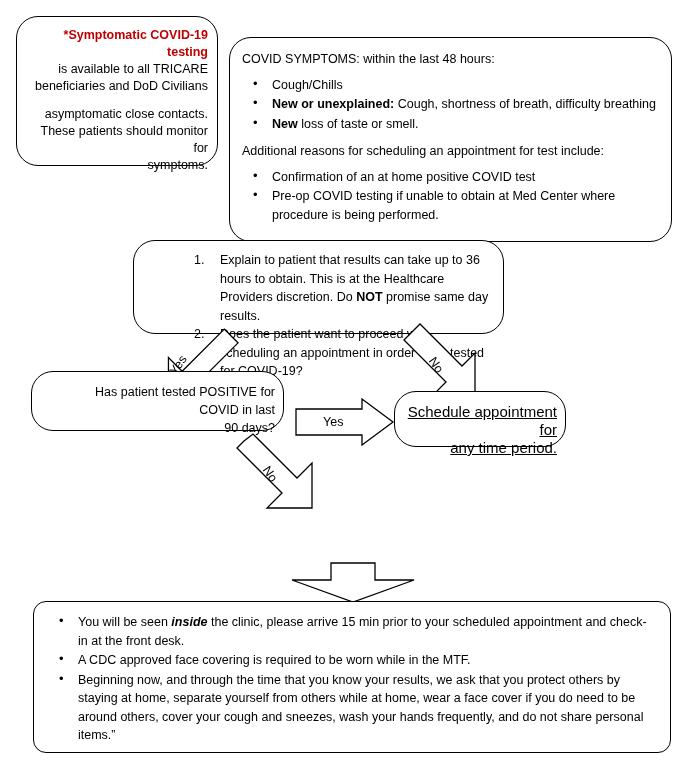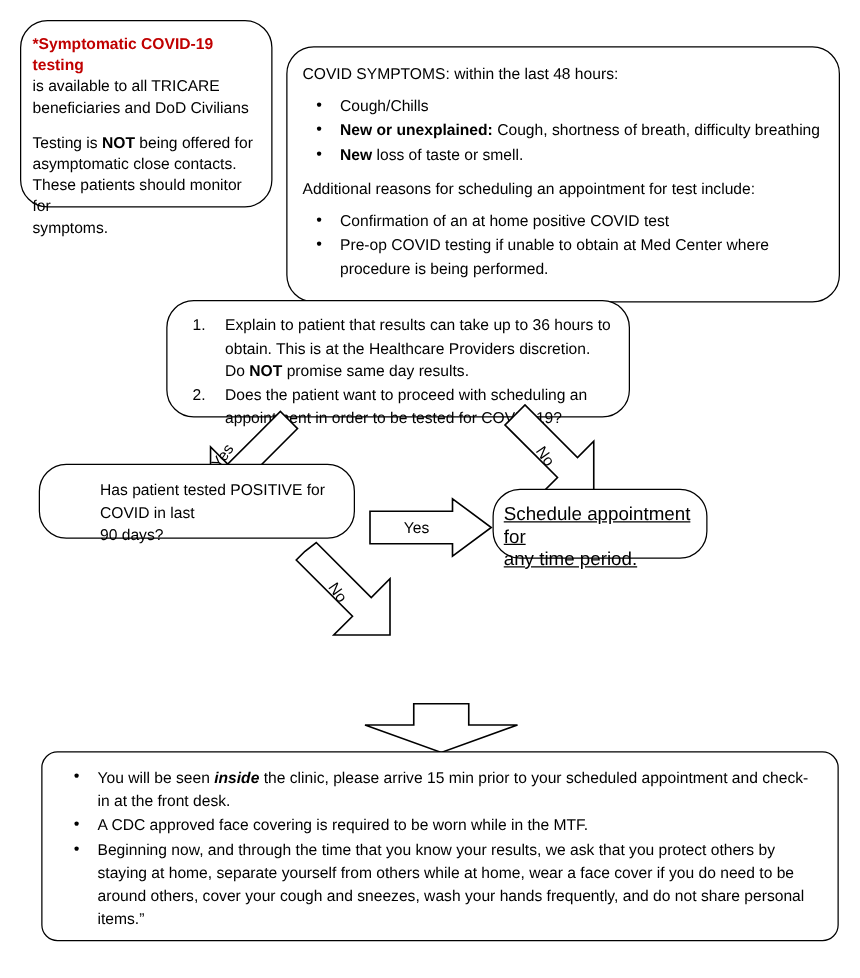--- a/index.html
+++ b/index.html
@@ -22,21 +22,21 @@
     position: absolute;
     box-sizing: border-box;
     border: 1.3px solid #000000;
     border-radius: 22px;
     background: #ffffff;
   }
   .pad {
     box-sizing: border-box;
   }
   .ctext {
-    text-align: left;
+    text-align: right;
   }
   .ltext {
     text-align: left;
   }
   .b { font-weight: bold; }
   .i { font-style: italic; }
   .red { color: #c00000; font-weight: bold; }
 
   
   ul.bl {
@@ -104,23 +104,20 @@
 <body>
 
 <div id="canvas">
 
   <div class="rbox" style="left:16px; top:16px; width:202px; height:150px;">
     <div class="pad ctext" style="padding:10px 9px 0 9px; font-size:12.5px; line-height:17px;">
       <div class="red">*Symptomatic COVID-19 testing</div>
       <div>is available to all TRICARE</div>
       <div>beneficiaries and DoD Civilians</div>
       <div style="height:11px;"></div>
-      <div>
-        <span>Testing is </span><span class="b">NOT</span><span> being offered for</span>
-      </div>
       <div>asymptomatic close contacts.</div>
       <div>These patients should monitor for</div>
       <div>symptoms.</div>
     </div>
   </div>
 
   <div class="rbox" style="left:229px; top:37px; width:443px; height:205px;">
     <div class="pad ltext" style="padding:12px 12px 0 12px; font-size:12.5px; line-height:18.5px;">
       <div>COVID SYMPTOMS: within the last 48 hours:</div>
       <div style="height:7px;"></div>
@@ -138,21 +135,21 @@
       <div style="height:8px;"></div>
       <div>Additional reasons for scheduling an appointment for test include:</div>
       <div style="height:7px;"></div>
       <ul class="bl">
         <li>Confirmation of an at home positive COVID test</li>
         <li>Pre-op COVID testing if unable to obtain at Med Center where procedure is being performed.</li>
       </ul>
     </div>
   </div>
 
-  <div class="rbox" style="left:133px; top:240px; width:371px; height:94px;">
+  <div class="rbox" style="left:133px; top:240px; width:371px; height:94px;padding-left:40px;">
     <div class="pad ltext" style="padding:10px 14px 0 14px; font-size:12.5px; line-height:18.5px;">
       <ol class="nl">
         <li>
           <span>Explain to patient that results can take up to 36 hours to obtain.  This is at the Healthcare Providers discretion.  Do </span><span class="b">NOT</span><span> promise same day results.</span>
         </li>
         <li>
           <span>Does the patient want to proceed with scheduling an appointment in order to be tested for COVID-19?</span>
         </li>
       </ol>
     </div>

